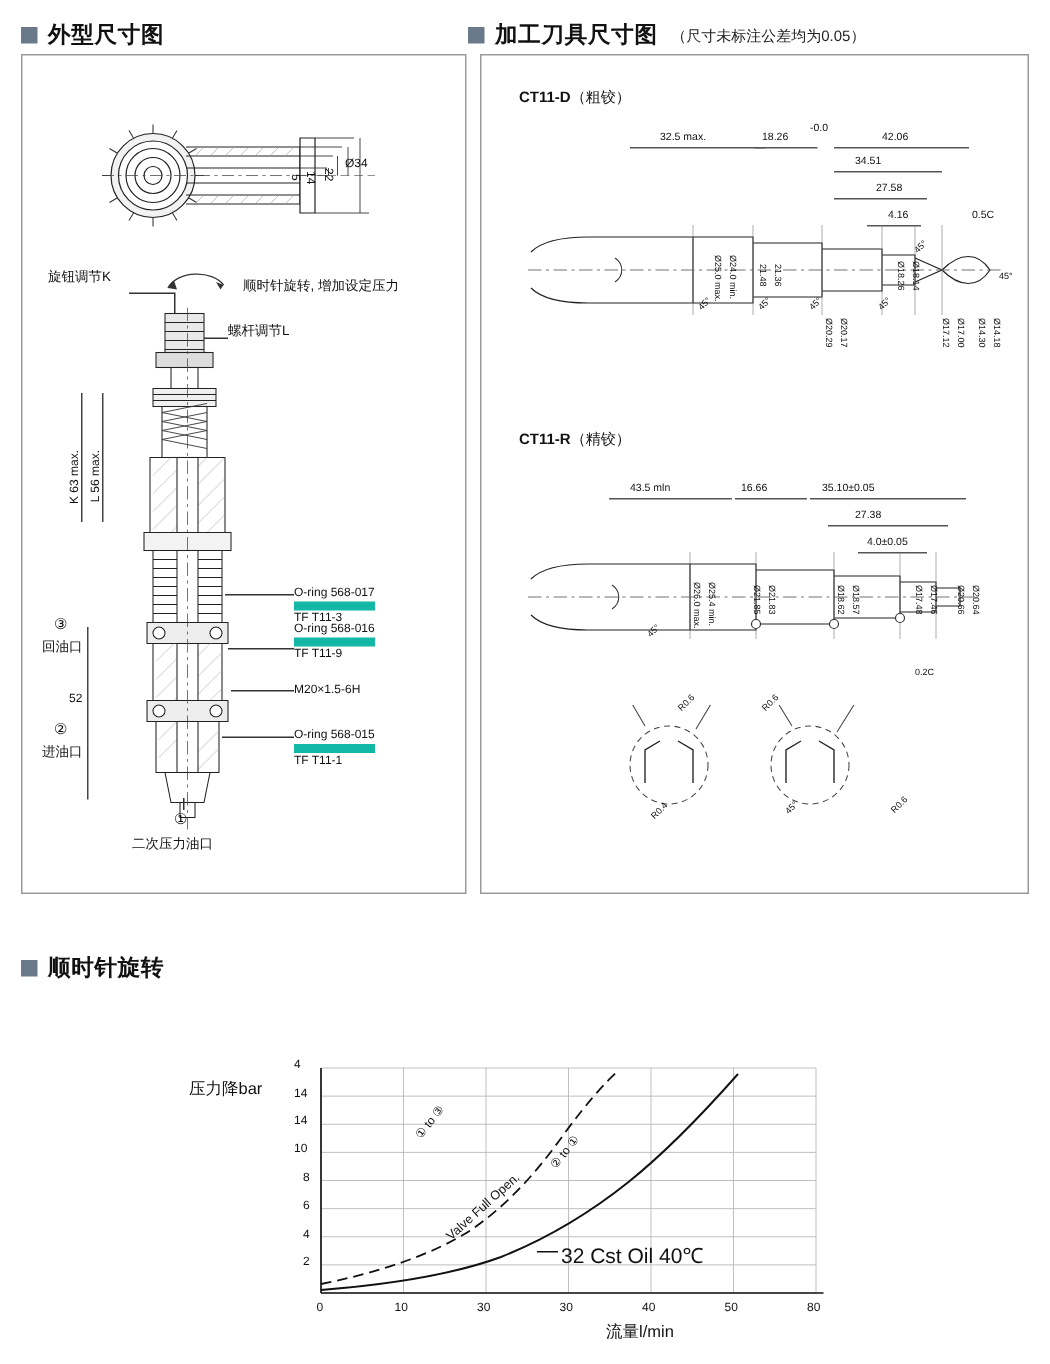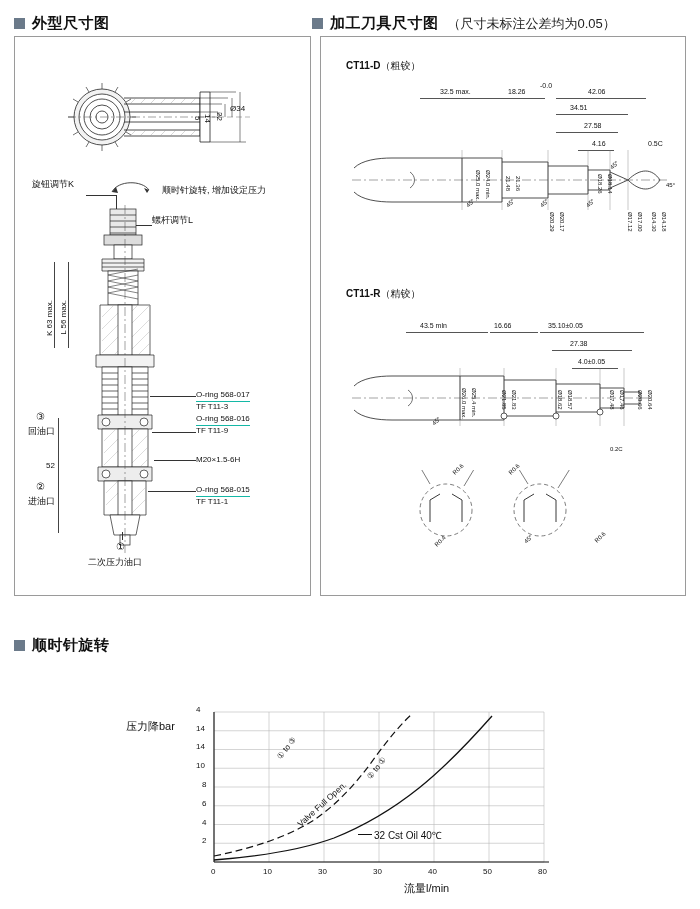--- a/index.html
+++ b/index.html
@@ -34,21 +34,21 @@
     background: #6b7a8a;
     display: inline-block;
   }
   .sec-head .title {
     font-size: 15px;
     font-weight: bold;
     letter-spacing: 0.5px;
     color: #111;
   }
   .sec-head .note {
-    font-size: 13px;
+    font-size: 10px;
     color: #222;
     font-weight: normal;
     margin-left: 2px;
   }
   #head-outline { left: 14px; top: 14px; }
   #head-tool    { left: 312px; top: 14px; }
   #head-perf    { left: 14px; top: 636px; }
 
   
   .panel {
@@ -72,21 +72,21 @@
   .t.xs { font-size: 6px; }
   .t.b  { font-weight: bold; }
 
   .lbl-box {
     position: absolute;
     font-size: 8px;
     line-height: 1.25;
     white-space: nowrap;
     color: #111;
   }
-  .lbl-box .u { border-bottom: 1px solid #14b8a6; display: inline-block; padding-bottom: 1px;}
+  .lbl-box .u { border-bottom: 6px solid #14b8a6; display: inline-block; padding-bottom: 1px;}
 
   
   .ln {
     position: absolute;
     background: #111;
   }
   .ln.h { height: 1px; }
   .ln.v { width: 1px; }
   .ln.thin { background: #555; }
 
@@ -446,17 +446,17 @@
     <div class="t" style="left:414px; top:178px;">40</div>
     <div class="t" style="left:469px; top:178px;">50</div>
     <div class="t" style="left:524px; top:178px;">80</div>
 
     <div class="t cn" style="left:112px; top:30px; font-size:11px;">压力降bar</div>
     <div class="t cn" style="left:390px; top:192px; font-size:11px;">流量l/min</div>
 
     <div class="t" style="left:262px; top:66px; transform:rotate(-52deg); transform-origin:left top; font-size:8px;">① to ③</div>
     <div class="t" style="left:352px; top:86px; transform:rotate(-52deg); transform-origin:left top; font-size:8px;">② to ①</div>
     <div class="t" style="left:282px; top:132px; transform:rotate(-42deg); transform-origin:left top; font-size:8.5px;">Valve Full Open.</div>
-    <div class="t" style="left:360px; top:140px; font-size:10px;">32 Cst Oil 40℃</div>
+    <div class="t" style="left:360px; top:140px; font-size:14px;">32 Cst Oil 40℃</div>
     <div class="ln h" style="left:344px; top:144px; width:14px; background:#111;"></div>
   </div>
 
 </div>
 
 </body></html>

